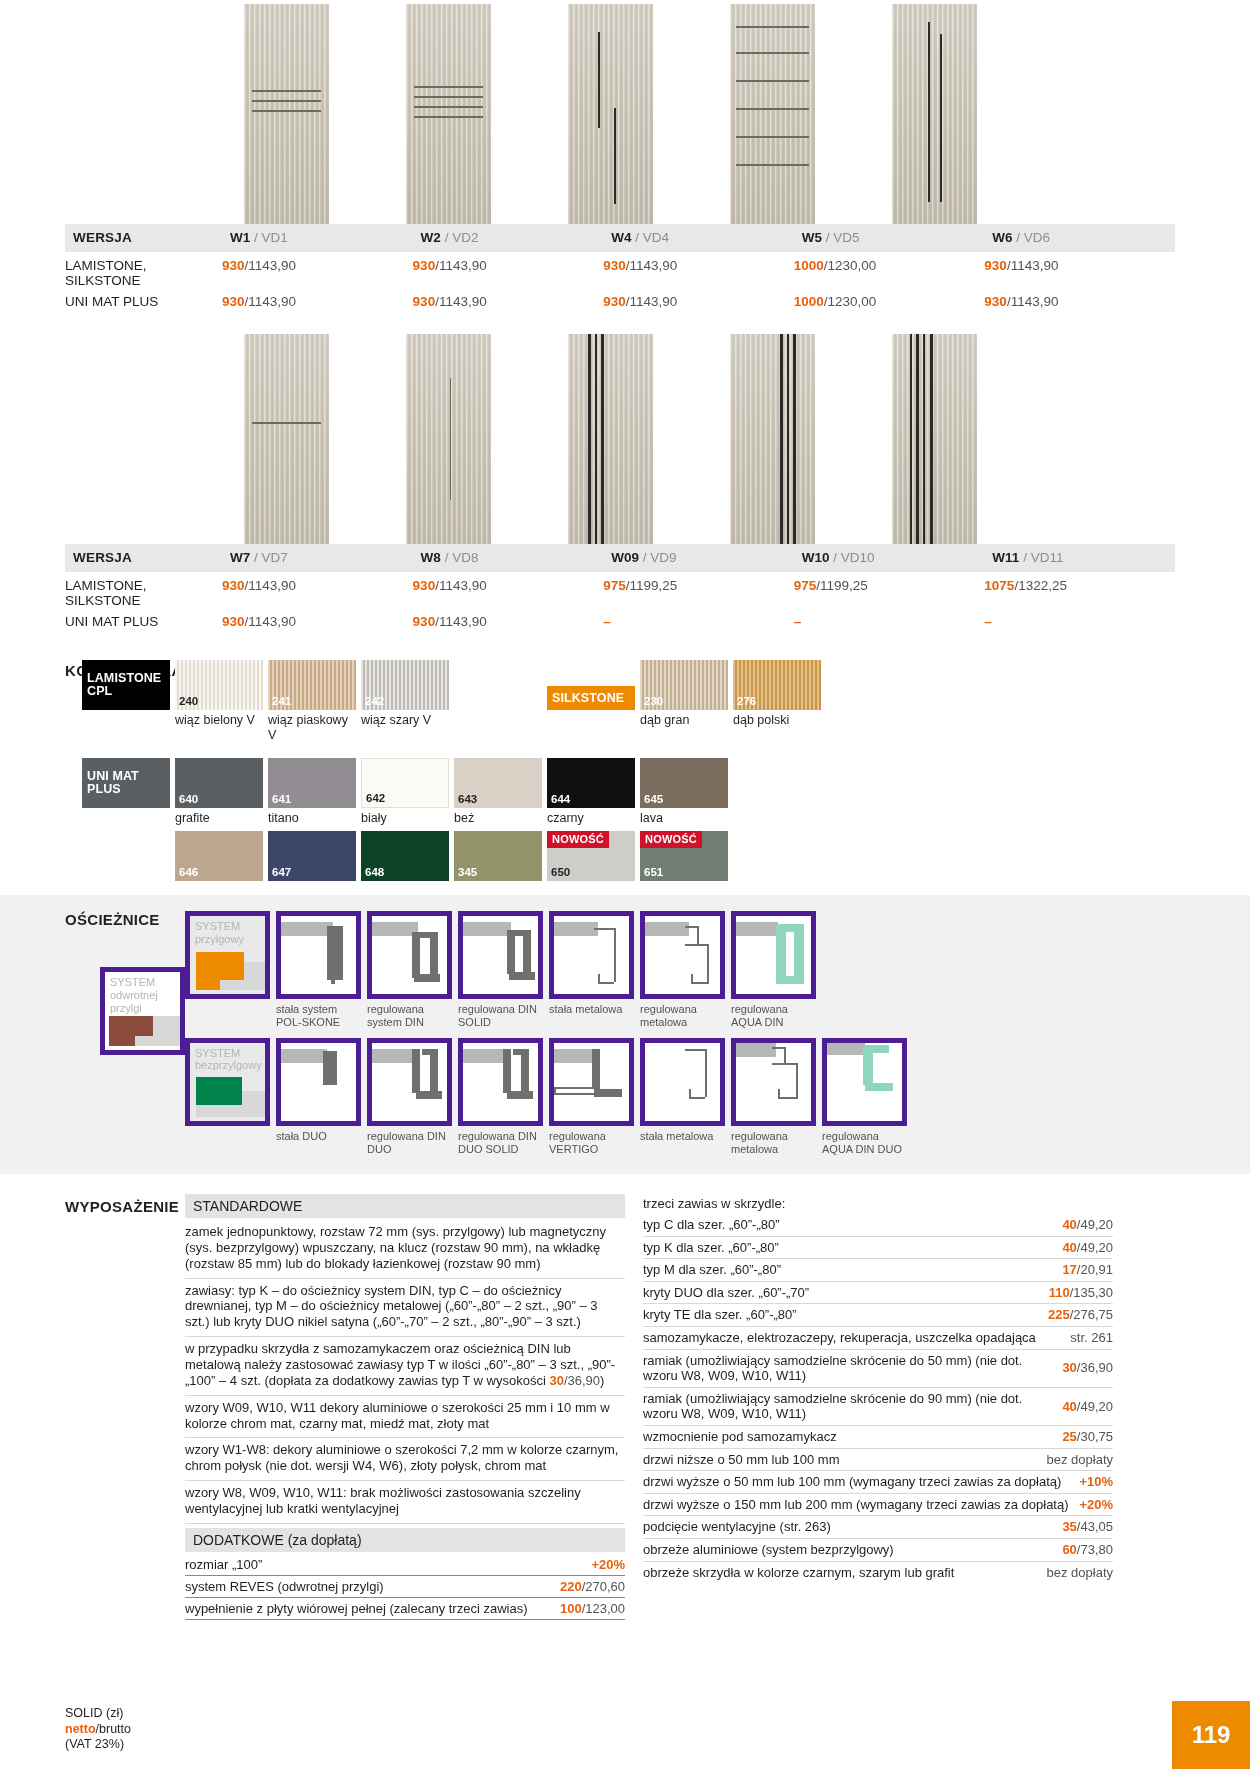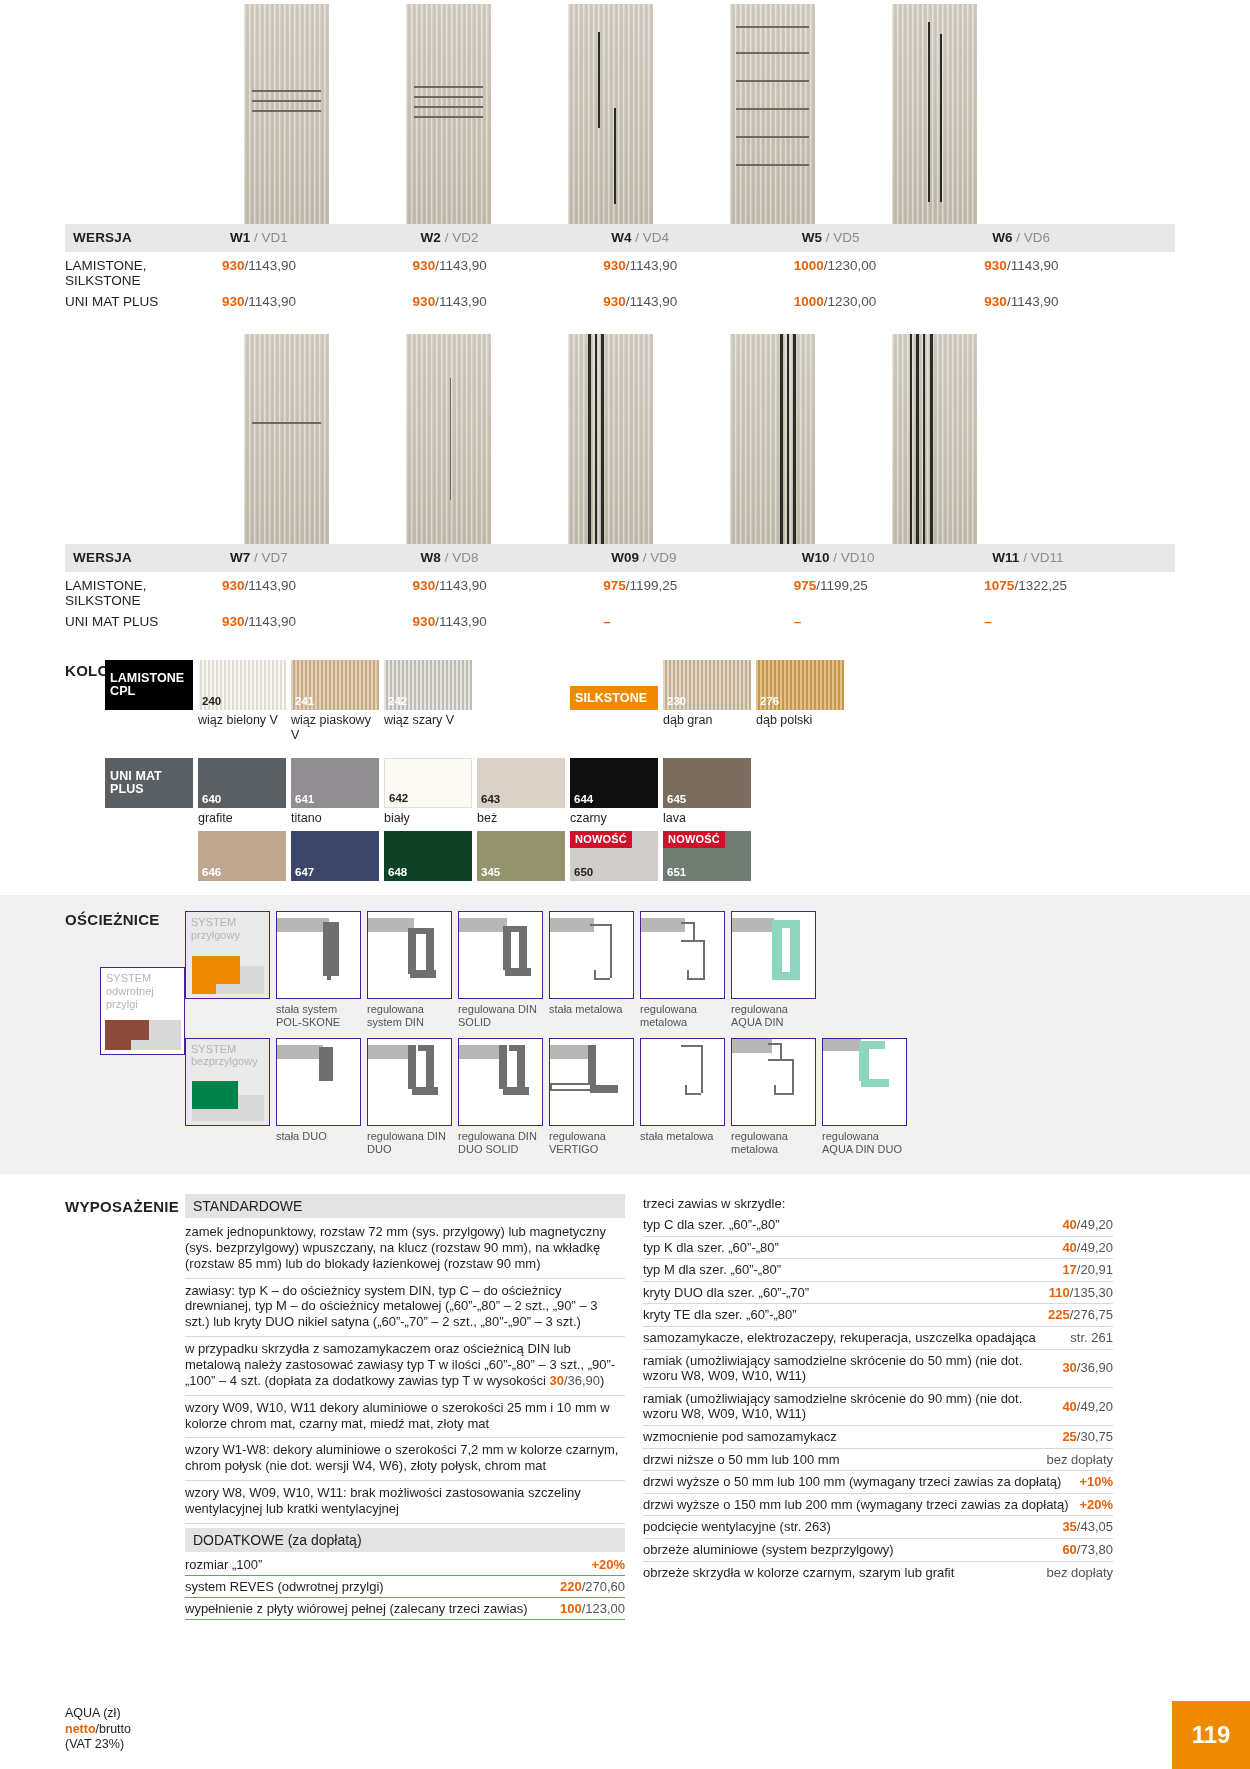--- a/index.html
+++ b/index.html
@@ -48,21 +48,21 @@
   .prow td { padding-top:6px; padding-bottom:2px; }
 
   
   .sec-label {
     font-weight:bold; font-size:15px; letter-spacing:.3px;
   }
 
   
   .kolor-wrap { position:relative; margin-top:28px; }
   .kol-head { position:absolute; left:65px; top:2px; }
-  .swatch-grid { margin-left:105px; }
+  .swatch-grid { margin-left:82px; }
   .swrow { display:flex; }
   .sw {
     width:88px; height:50px; position:relative; margin-right:5px;
   }
   .sw .code {
     position:absolute; left:4px; bottom:3px;
     font-size:11.5px; font-weight:bold; color:#fff;
   }
   .sw .code.dark { color:#231f20; }
   .sw-cap {
@@ -87,21 +87,21 @@
   .brandbox.unimat { background:#5a5f63; }
   .gapcell { width:88px; height:50px; margin-right:5px; }
 
   
   .osc-band { background:#f1f1f1; padding:16px 0 18px 0; margin-top:14px; position:relative; }
   .osc-head { position:absolute; left:65px; top:16px; }
   .osc-inner { margin-left:185px; }
   .osc-grid { display:flex; gap:6px; }
   .frame-cell { width:85px; }
   .frame-box {
-    width:85px; height:88px; border:1px solid #4c1d95; background:#fff;
+    width:85px; height:88px; border:5px solid #4c1d95; background:#fff;
     position:relative; overflow:hidden;
   }
   .sys-txt {
     position:absolute; left:5px; top:4px; font-size:11px; color:#b5b5b5;
     line-height:1.15;
   }
   .frame-cap { font-size:11px; color:#55534f; line-height:1.2; padding-top:4px; }
   .frame-sec { background:#b7b7b7; position:absolute; }
   .frame-drk { background:#6f6f6f; position:absolute; }
   .frame-out { position:absolute; border:2px solid #6f6f6f; }
@@ -662,20 +662,20 @@
           </div>
         <div class="rrow" style="border-bottom:none;">
             <span class="rl">obrzeże skrzydła w kolorze czarnym, szarym lub grafit</span>
             <span class="rp"><span class="plain">bez dopłaty</span></span>
           </div>
       </div>
     </div>
   </div>
 
   <div class="price-note">
-    <div>AQUA (zł)</div>
+    <div>SOLID (zł)</div>
     <div><span class="nt">netto</span><span>/brutto</span></div>
     <div>(VAT 23%)</div>
   </div>
 
   <div class="pagenum">119</div>
 
 </div>
 
 </body></html>

